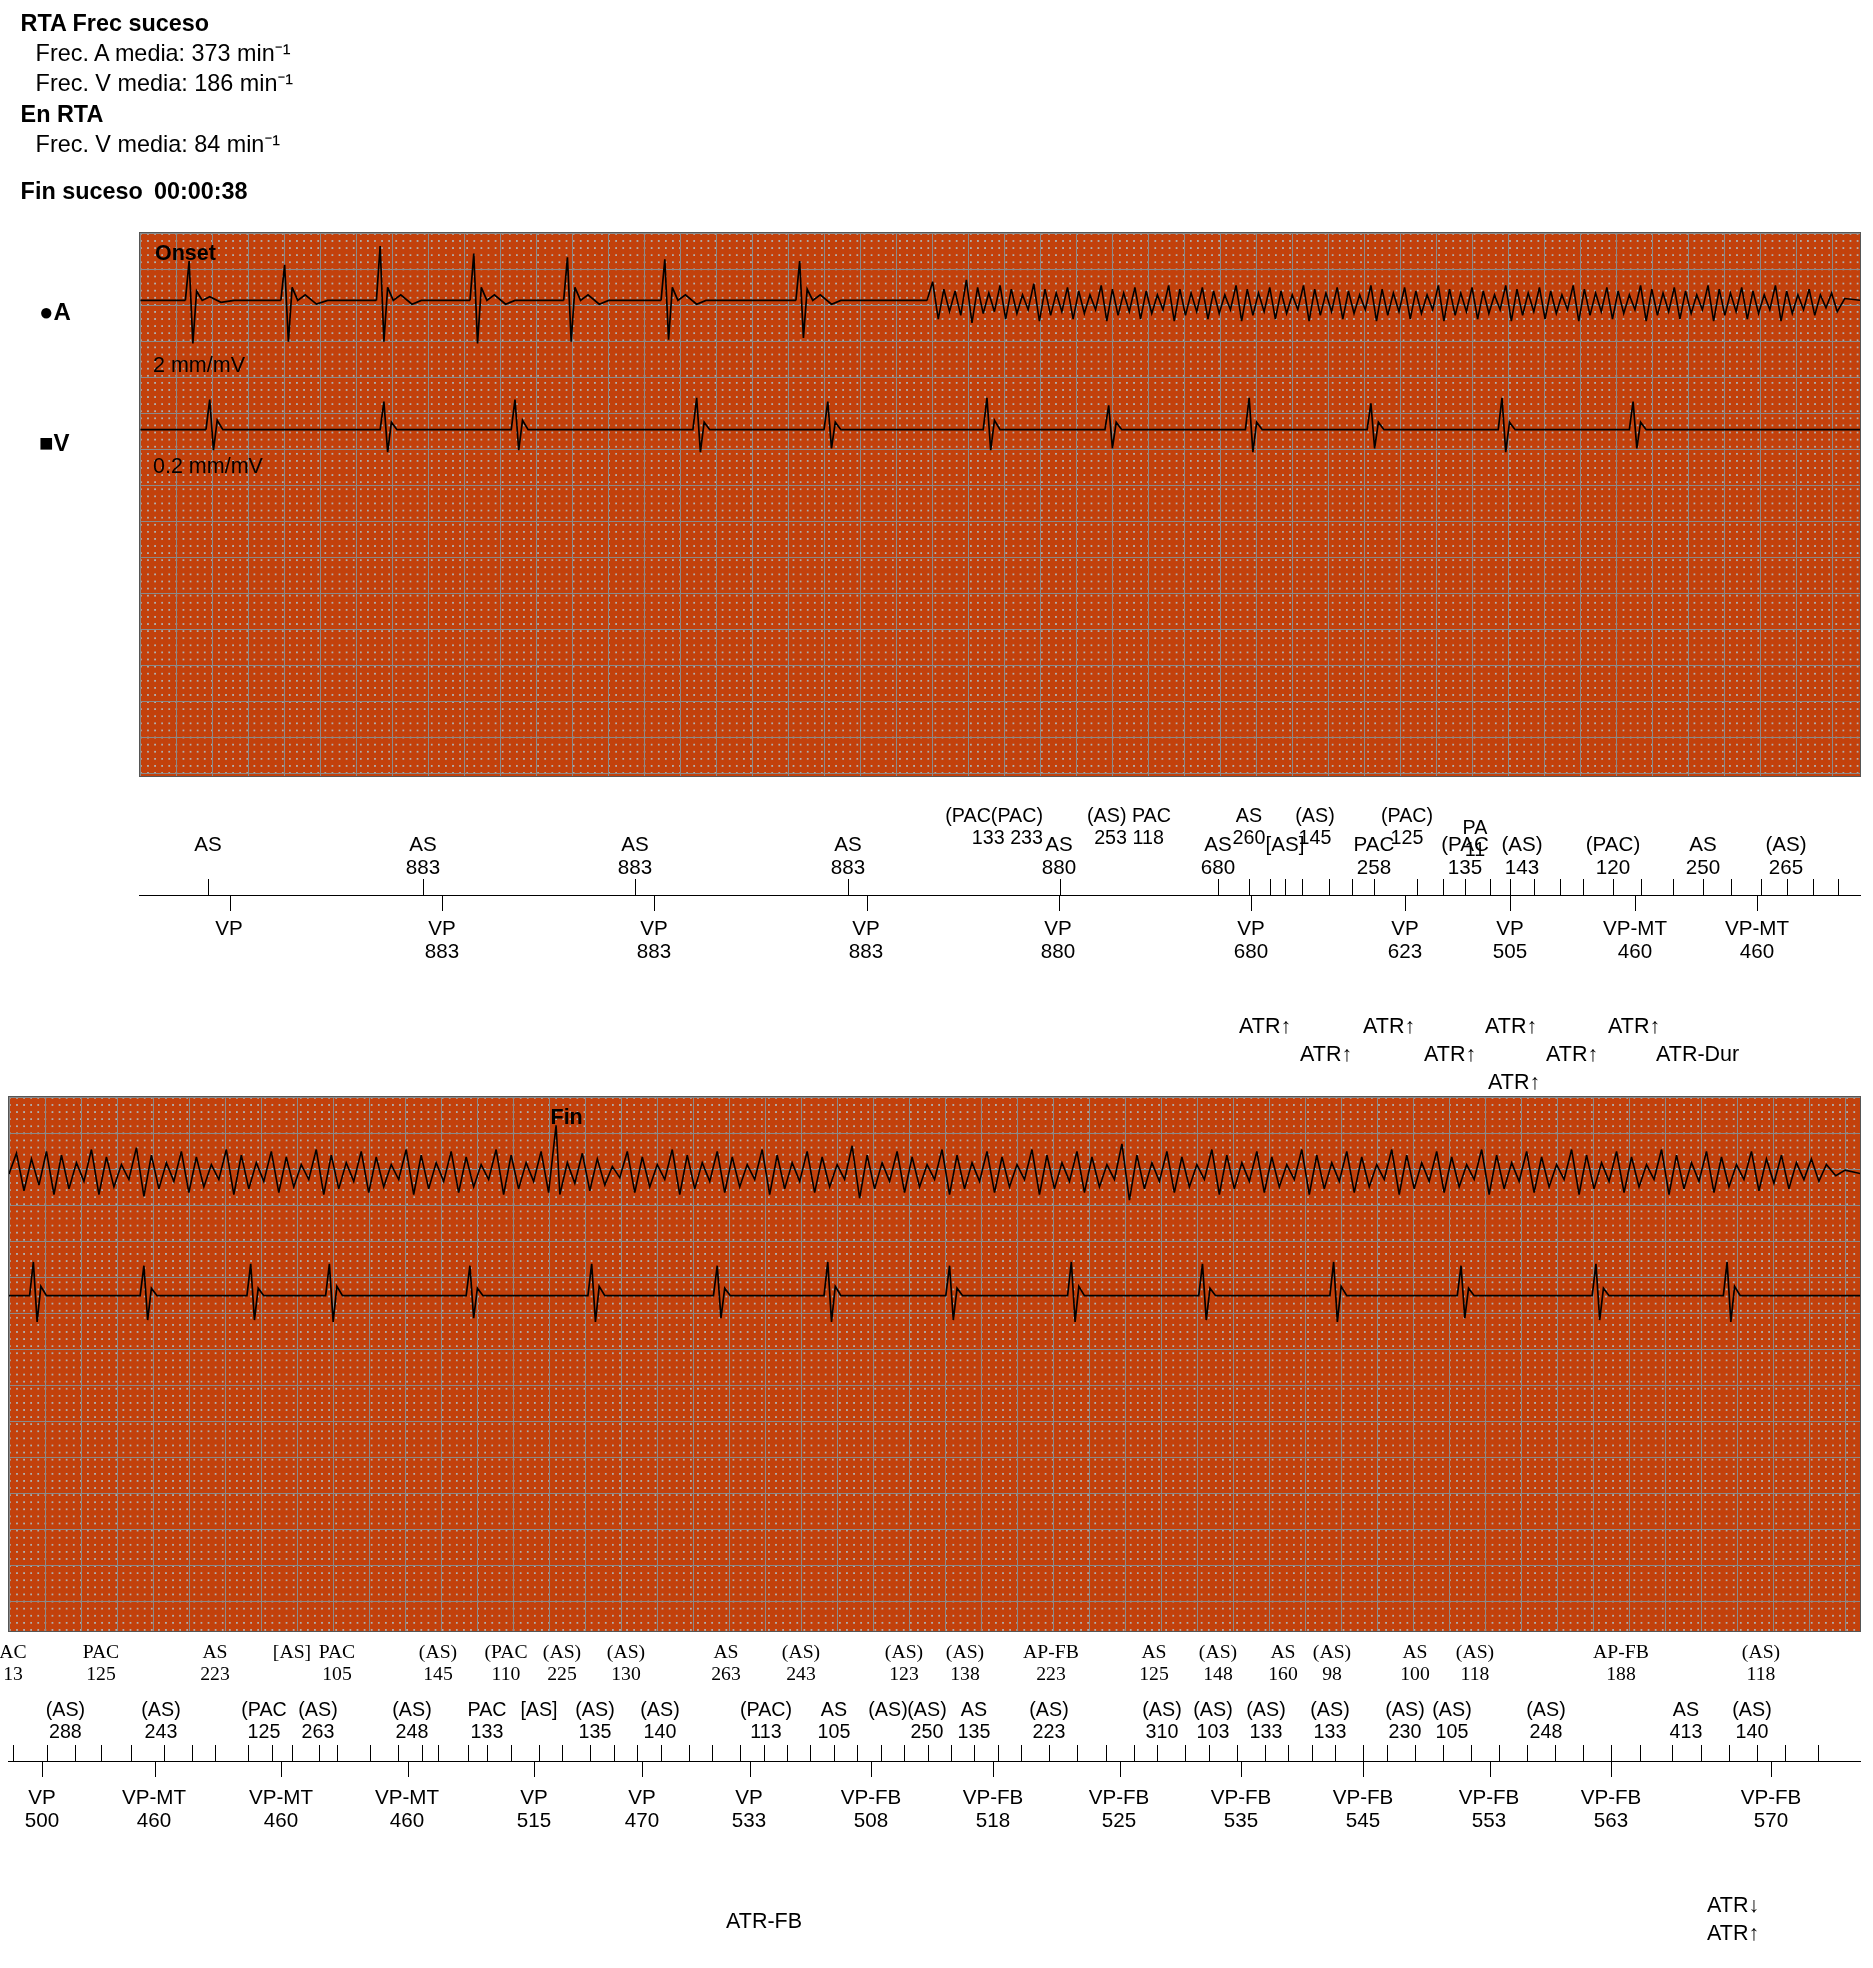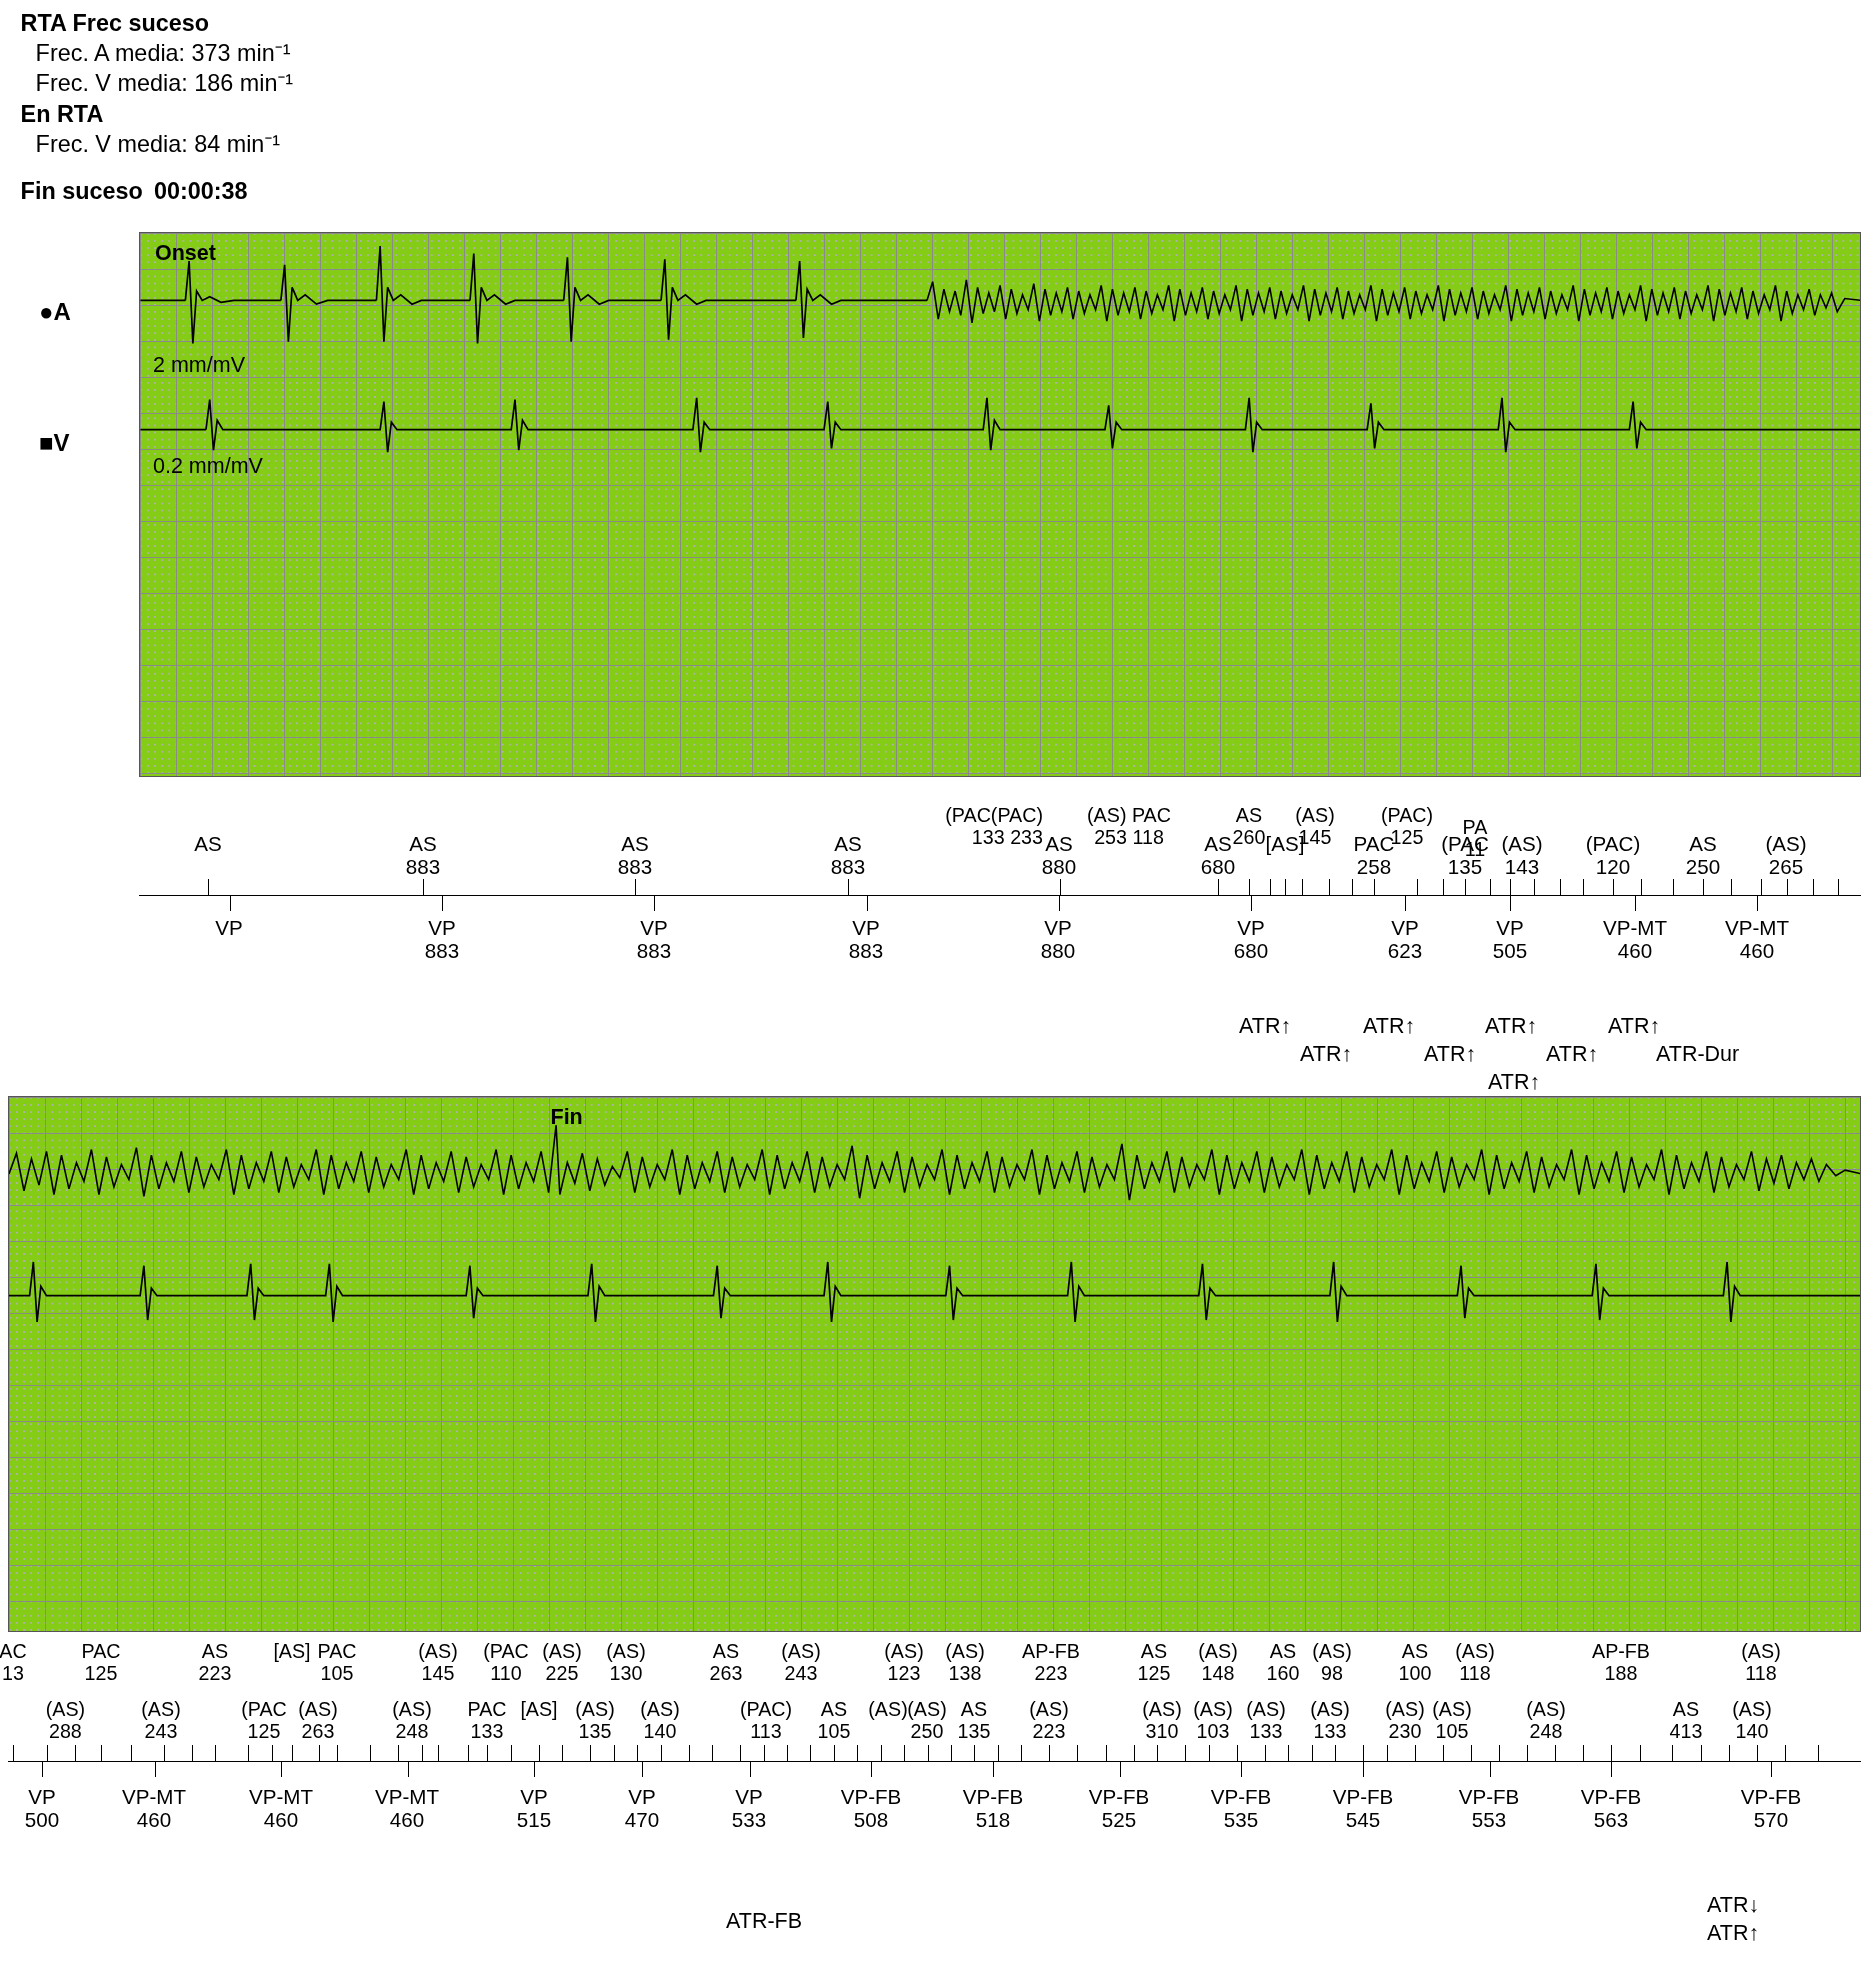--- a/index.html
+++ b/index.html
@@ -31,21 +31,21 @@
     left: 20.6px;
     top: 178px;
     font-size: 23.4px;
     font-weight: bold;
   }
   .fin-line .gap { display: inline-block; width: 11.2px; }
 
   
   .strip {
     position: absolute;
-    background: #84cc16;
+    background: #c2410c;
     border: 0.9px solid #555;
     overflow: hidden;
     text-align: center;
   }
   .grid-fine, .grid-coarse, .grid-dots {
     position: absolute; left: 0; top: 0; right: 0; bottom: 0;
     pointer-events: none;
   }
   .grid-dots {
     background-image:
@@ -365,21 +365,21 @@
         M1170,212 L1270,212 L1274,178 L1278,238 L1282,204 L1288,212 L1310,212
         M1310,212 L1410,212 L1414,176 L1418,240 L1422,202 L1428,212 L1450,212
         M1450,212 L1546,212 L1550,180 L1554,236 L1558,204 L1564,212 L1590,212
         M1590,212 L1690,212 L1694,178 L1698,238 L1702,204 L1708,212 L1730,212
         M1730,212 L1830,212 L1834,176 L1838,240 L1842,202 L1848,212 L1978,212"></path>
     </svg>
 
     <div class="strip-label" style="left:542px; top:7.5px;">Fin</div>
   </div>
 
-  <div id="m2-top" style="position:absolute; left:0; top:1640px; width:1874px; height:56px;">
+  <div id="m2-top" style="position:absolute; left:0; top:1640px; width:1874px; height:56px;font-family:Liberation Serif, serif;">
       <div class="ann small" style="left: -43px; top: 0px; width: 112px;">AC
 13</div>
       <div class="ann small" style="left: 45px; top: 0px; width: 112px;">PAC
 125</div>
       <div class="ann small" style="left: 159px; top: 0px; width: 112px;">AS
 223</div>
       <div class="ann small" style="left: 236px; top: 0px; width: 112px;">[AS]</div>
       <div class="ann small" style="left: 281px; top: 0px; width: 112px;">PAC
 105</div>
       <div class="ann small" style="left: 382px; top: 0px; width: 112px;">(AS)

